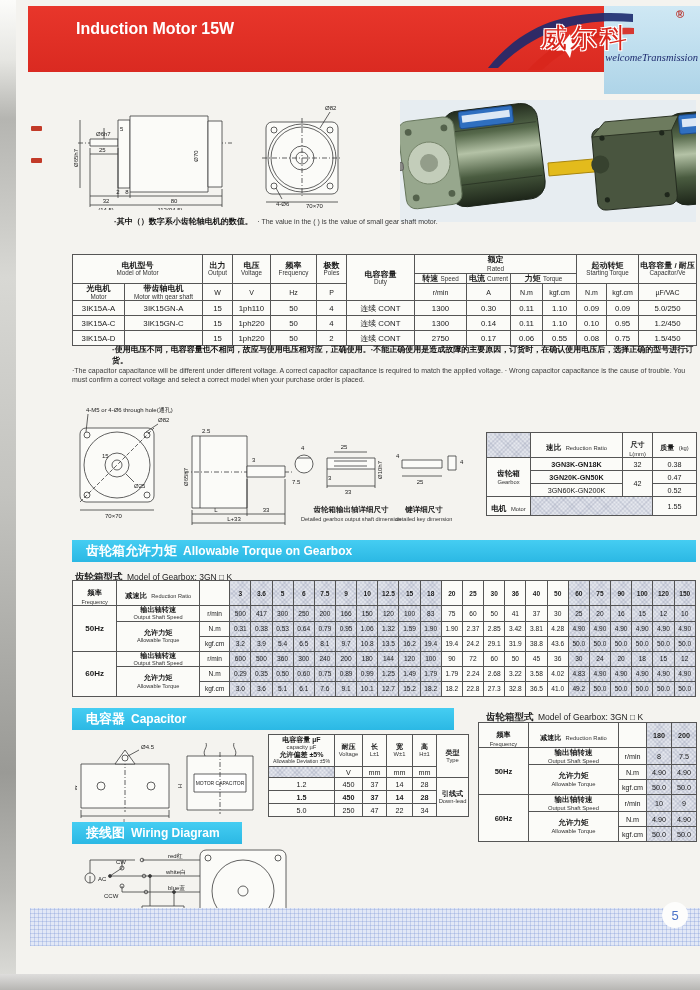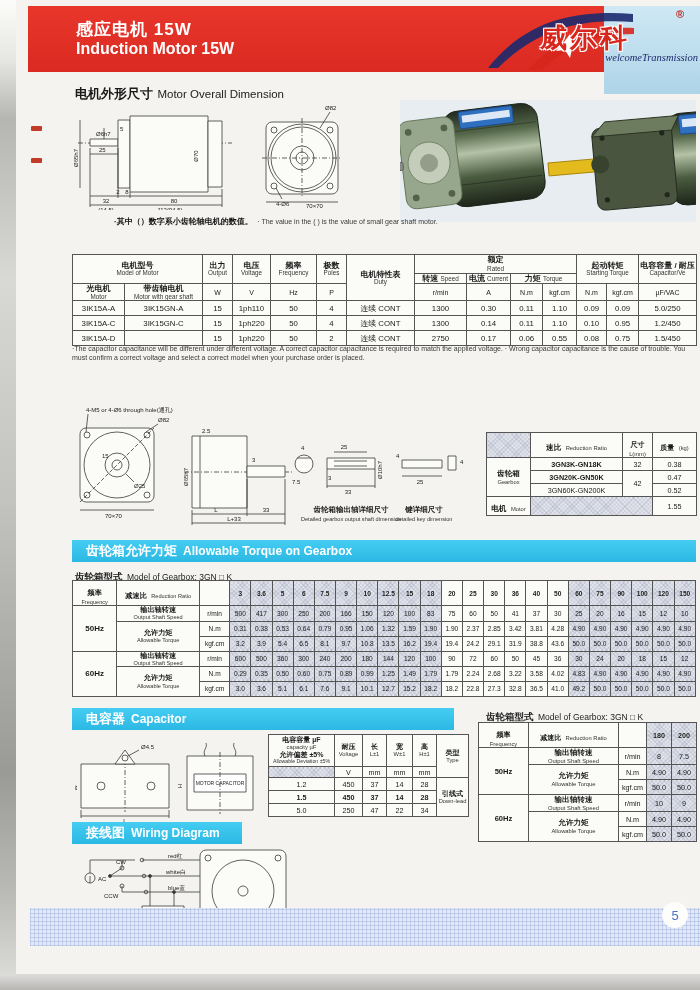--- a/index.html
+++ b/index.html
@@ -10,21 +10,21 @@
   .scan-left{left:0;top:0;width:16px;height:990px;
     background:linear-gradient(180deg,#fcfcfa 0%,#e6e6e2 6%,#b5b5b1 12%,#d8d8d4 28%,#c3c3bf 50%,#9a9a96 78%,#b9b9b5 90%,#e0e0dc 100%);}
   .scan-bottom{left:0;top:974px;width:700px;height:16px;background:linear-gradient(180deg,#dedddc,#b7b6b3);}
   .scan-mark{background:#c23a28;border-radius:1px;}
   
   .banner{left:28px;top:6px;width:672px;height:66px;background:linear-gradient(180deg,#e8362b,#da2a21);}
   .banner-title{left:48px;top:14px;color:#fff;line-height:1.15;}
   .banner-title .cnl{font-size:17px;font-weight:bold;letter-spacing:1px;}
   .banner-title .enl{font-size:16px;font-weight:bold;}
   .logo-patch{left:604px;top:0;width:96px;height:88px;background:linear-gradient(180deg,#cfe8f4,#aed4e8);}
-  .logo-cn{left:540px;top:20px;width:160px;font-size:27px;font-weight:bold;color:#d8261c;letter-spacing:3px;
+  .logo-cn{left:540px;top:20px;width:160px;font-size:27px;font-weight:normal;color:#d8261c;letter-spacing:3px;
     text-shadow:-1px -1px 0 #fff,1px -1px 0 #fff,-1px 1px 0 #fff,1px 1px 0 #fff;}
   .logo-en{left:540px;top:52px;width:158px;font-size:10.5px;color:#1c2a6e;font-style:italic;text-align:right;
     font-family:"Liberation Serif",serif;}
   .logo-reg{left:676px;top:6px;font-size:11px;color:#b8251c;font-weight:bold;}
   
   .hrow-left{left:75px;top:84px;}
   .hrow-left .cnl{font-size:13px;font-weight:bold;}
   .hrow-left .enl{font-size:11.5px;color:#222;}
   .prod-title{left:380px;top:78px;width:312px;text-align:center;margin-top:24px;}
   .prod-title .cnl{font-size:16px;font-weight:bold;}
@@ -78,32 +78,27 @@
   <div class="abs scan-mark" style="left:31px;top:158px;width:11px;height:5px;"></div>
 
   <div class="abs banner">
     <div class="abs logo-patch" style="left:576px;"></div>
     <svg class="abs" style="left:440px;top:2px;" width="170" height="64" viewBox="0 0 170 64">
       <path d="M20,60 C60,10 110,2 165,6 L165,14 C115,10 70,20 30,60 Z" fill="#1c2a6e" opacity="0.9"></path>
       <path d="M60,62 C90,30 120,18 166,20 L166,26 C126,26 100,38 74,62 Z" fill="#d8261c" opacity="0.9"></path>
       <path d="M96,34 l6,-8 2,9 9,2 -9,4 -2,9 -5,-8 -9,1 Z" fill="#fff"></path>
     </svg>
     <div class="abs banner-title">
-      <div class="cnl">感应电机 15W</div>
       <div class="enl">Induction Motor 15W</div>
     </div>
     <div class="abs logo-cn" style="left:512px;top:14px;">威尔科</div>
     <div class="abs logo-en" style="left:512px;top:46px;">welcomeTransmission</div>
     <div class="abs logo-reg" style="left:648px;top:2px;">®</div>
   </div>
 
-  <div class="abs hrow-left">
-    <span class="cnl">电机外形尺寸</span>
-    <span class="enl">Motor Overall Dimension</span>
-  </div>
   <div class="abs prod-title">
     <span class="cnl">感应电机</span>
     <span class="enl">Induction Motor</span>
     <span class="pw">15W</span>
   </div>
 
   <svg class="abs dsvg" style="left:70px;top:98px;" width="332" height="112" viewBox="0 0 332 112">
     <g stroke="#3a3a3a" stroke-width="0.8" fill="none">
       <line x1="8" y1="45" x2="162" y2="45" stroke-dasharray="5,2,1,2"></line>
       <rect x="20" y="41" width="28" height="7" fill="#fbfbf8"></rect>
@@ -231,21 +226,21 @@
           </th>
       <th rowspan="2">
             <span class="cn">频率</span>
             <span class="en">Frequency</span>
           </th>
       <th rowspan="2">
             <span class="cn">极数</span>
             <span class="en">Poles</span>
           </th>
       <th rowspan="3">
-            <span class="cn">电机特性表</span>
+            <span class="cn">电容容量</span>
             <span class="en">Duty</span>
           </th>
       <th colspan="4"><span class="cn">额定</span><span class="en" style="display:inline">Rated</span></th>
       <th colspan="2" rowspan="2">
             <span class="cn">起动转矩</span>
             <span class="en">Starting Torque</span>
           </th>
       <th rowspan="2">
             <span class="cn">电容容量 / 耐压</span>
             <span class="en">Capacitor/Ve</span>
@@ -322,20 +317,21 @@
           <td>0.06</td>
           <td>0.55</td>
           <td>0.08</td>
           <td>0.75</td>
           <td>1.5/450</td>
         </tr>
   </tbody>
     </table>
 
   <div class="abs" style="left:72px;top:344px;width:624px;">
+    <div class="note" style="font-weight:bold;">·使用电压不同，电容容量也不相同，故应与使用电压相对应，正确使用。·不能正确使用是造成故障的主要原因，订货时，在确认使用电压后，选择正确的型号进行订货。</div>
     <div class="note-en">·The capacitor capacitance will be different under different voltage. A correct capacitor capacitance is required to match the applied voltage. · Wrong capacitor capacitance is the cause of trouble. You must confirm a correct voltage and select a correct model when your purchase order is placed.</div>
   </div>
 
 
   <svg class="abs dsvg" style="left:72px;top:402px;" width="405" height="130" viewBox="0 0 405 130">
     <g stroke="#3a3a3a" stroke-width="0.8" fill="none">
       <rect x="8" y="26" width="74" height="74" rx="6" fill="#fbfbf8"></rect>
       <circle cx="45" cy="63" r="33"></circle>
       <circle cx="45" cy="63" r="12"></circle>
         <circle cx="45" cy="63" r="5"></circle>

